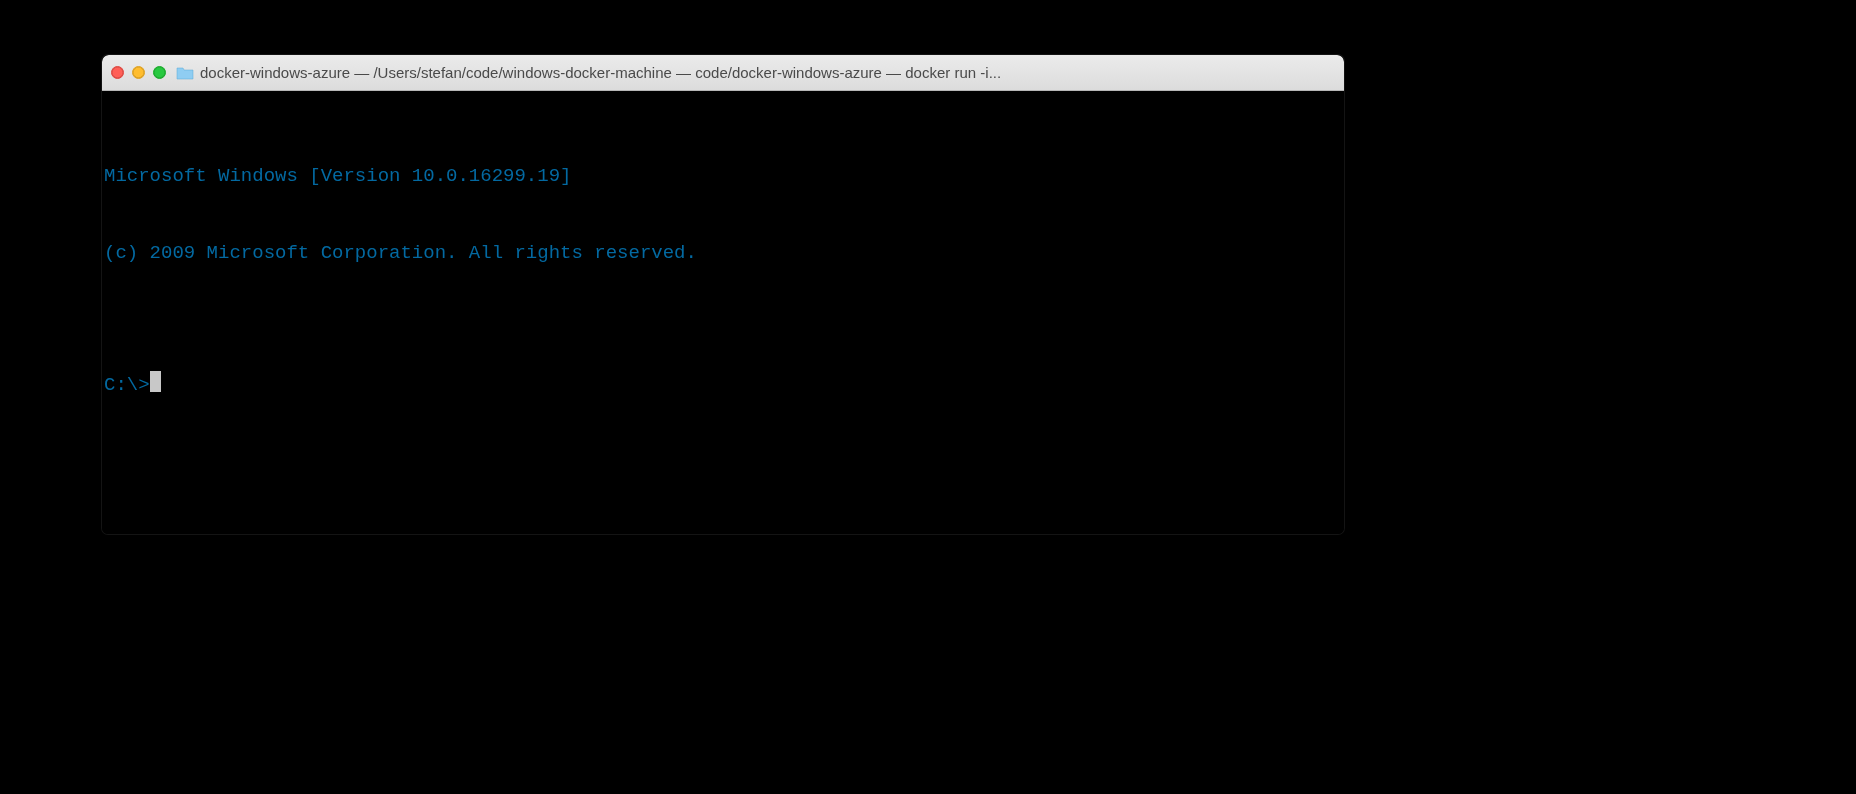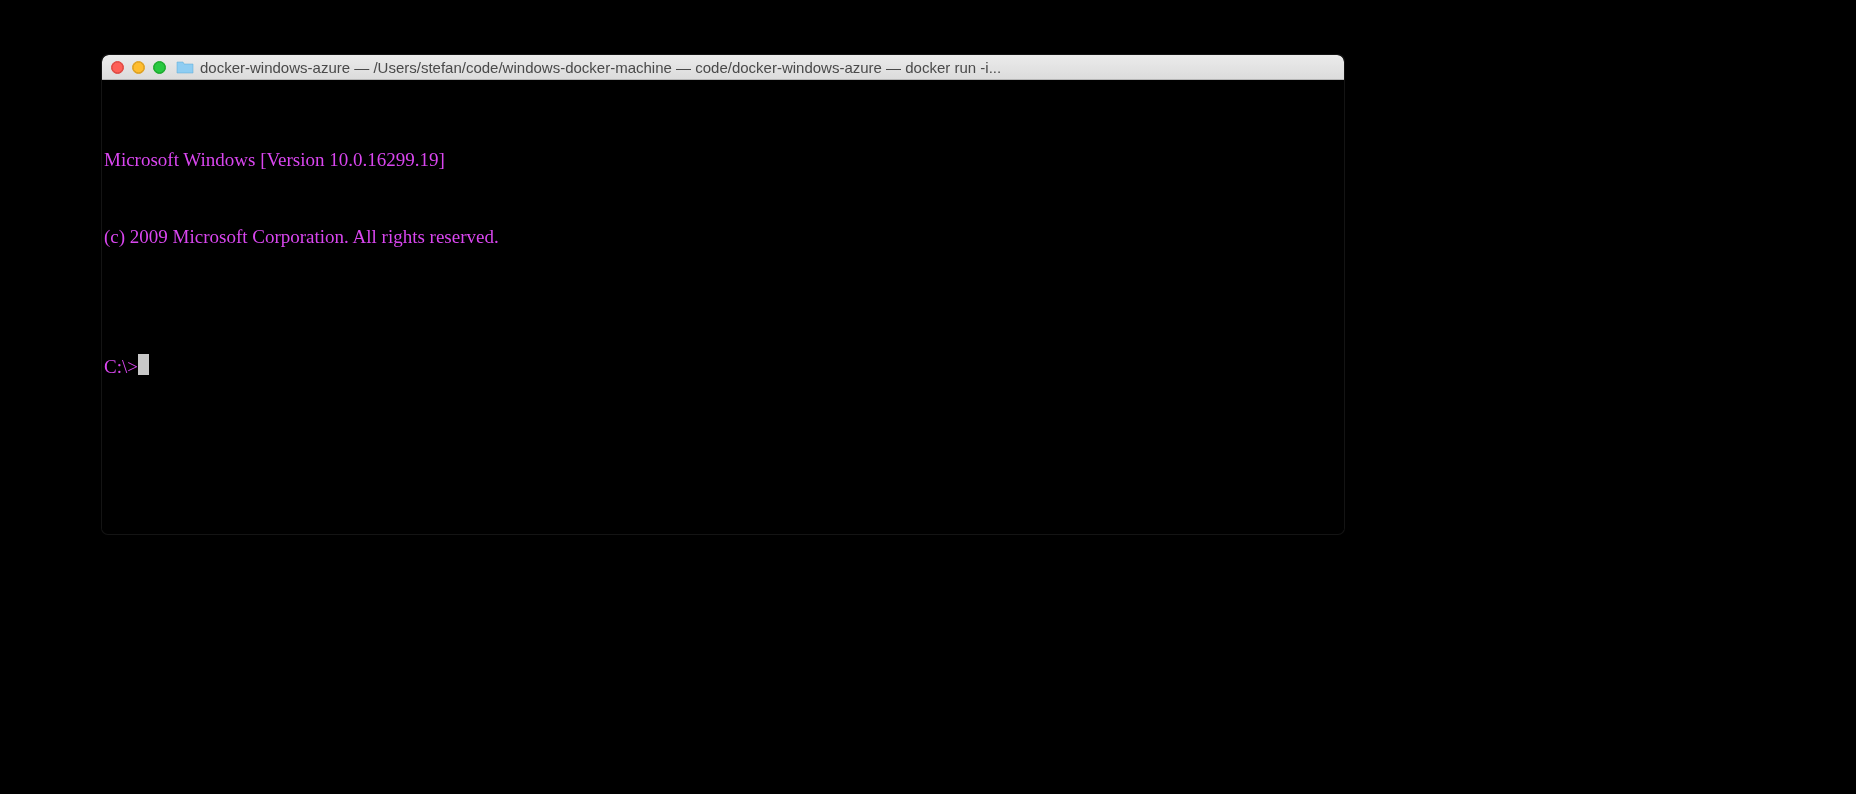--- a/index.html
+++ b/index.html
@@ -20,21 +20,21 @@
       top: 54px;
       width: 1244px;
       height: 481px;
       background: #000000;
       border-radius: 7px;
       box-shadow: 0 20px 60px rgba(0,0,0,0.6);
       overflow: hidden;
       border: 1px solid rgba(255,255,255,0.08);
     }
     .titlebar {
-      height: 25px;
+      height: 36px;
       background: linear-gradient(to bottom, #ebebeb 0%, #dcdcdc 100%);
       display: flex;
       align-items: center;
       padding: 1px 9px;
       border-top-left-radius: 7px;
       border-top-right-radius: 7px;
       border-bottom: 1px solid #b6b6b6;
     }
     .traffic-lights {
       display: flex;
@@ -68,25 +68,25 @@
       font-size: 15px;
       white-space: nowrap;
       overflow: hidden;
       text-overflow: ellipsis;
       text-align: left;
       font-weight: 400;
     }
     .terminal-body {
       background: #000000;
       height: calc(100% - 29px);
-      padding: 16px 2px;
-      font-family: Liberation Serif, serif;
+      padding: 22px 2px;
+      font-family: Liberation Mono, monospace;
       font-size: 19px;
       line-height: 1.35;
-      color: #d946ef;
+      color: #0369a1;
       white-space: pre;
       overflow: hidden;
     }
     .terminal-line {
       white-space: pre;
     }
     .prompt-line {
       display: flex;
       align-items: baseline;
     }

